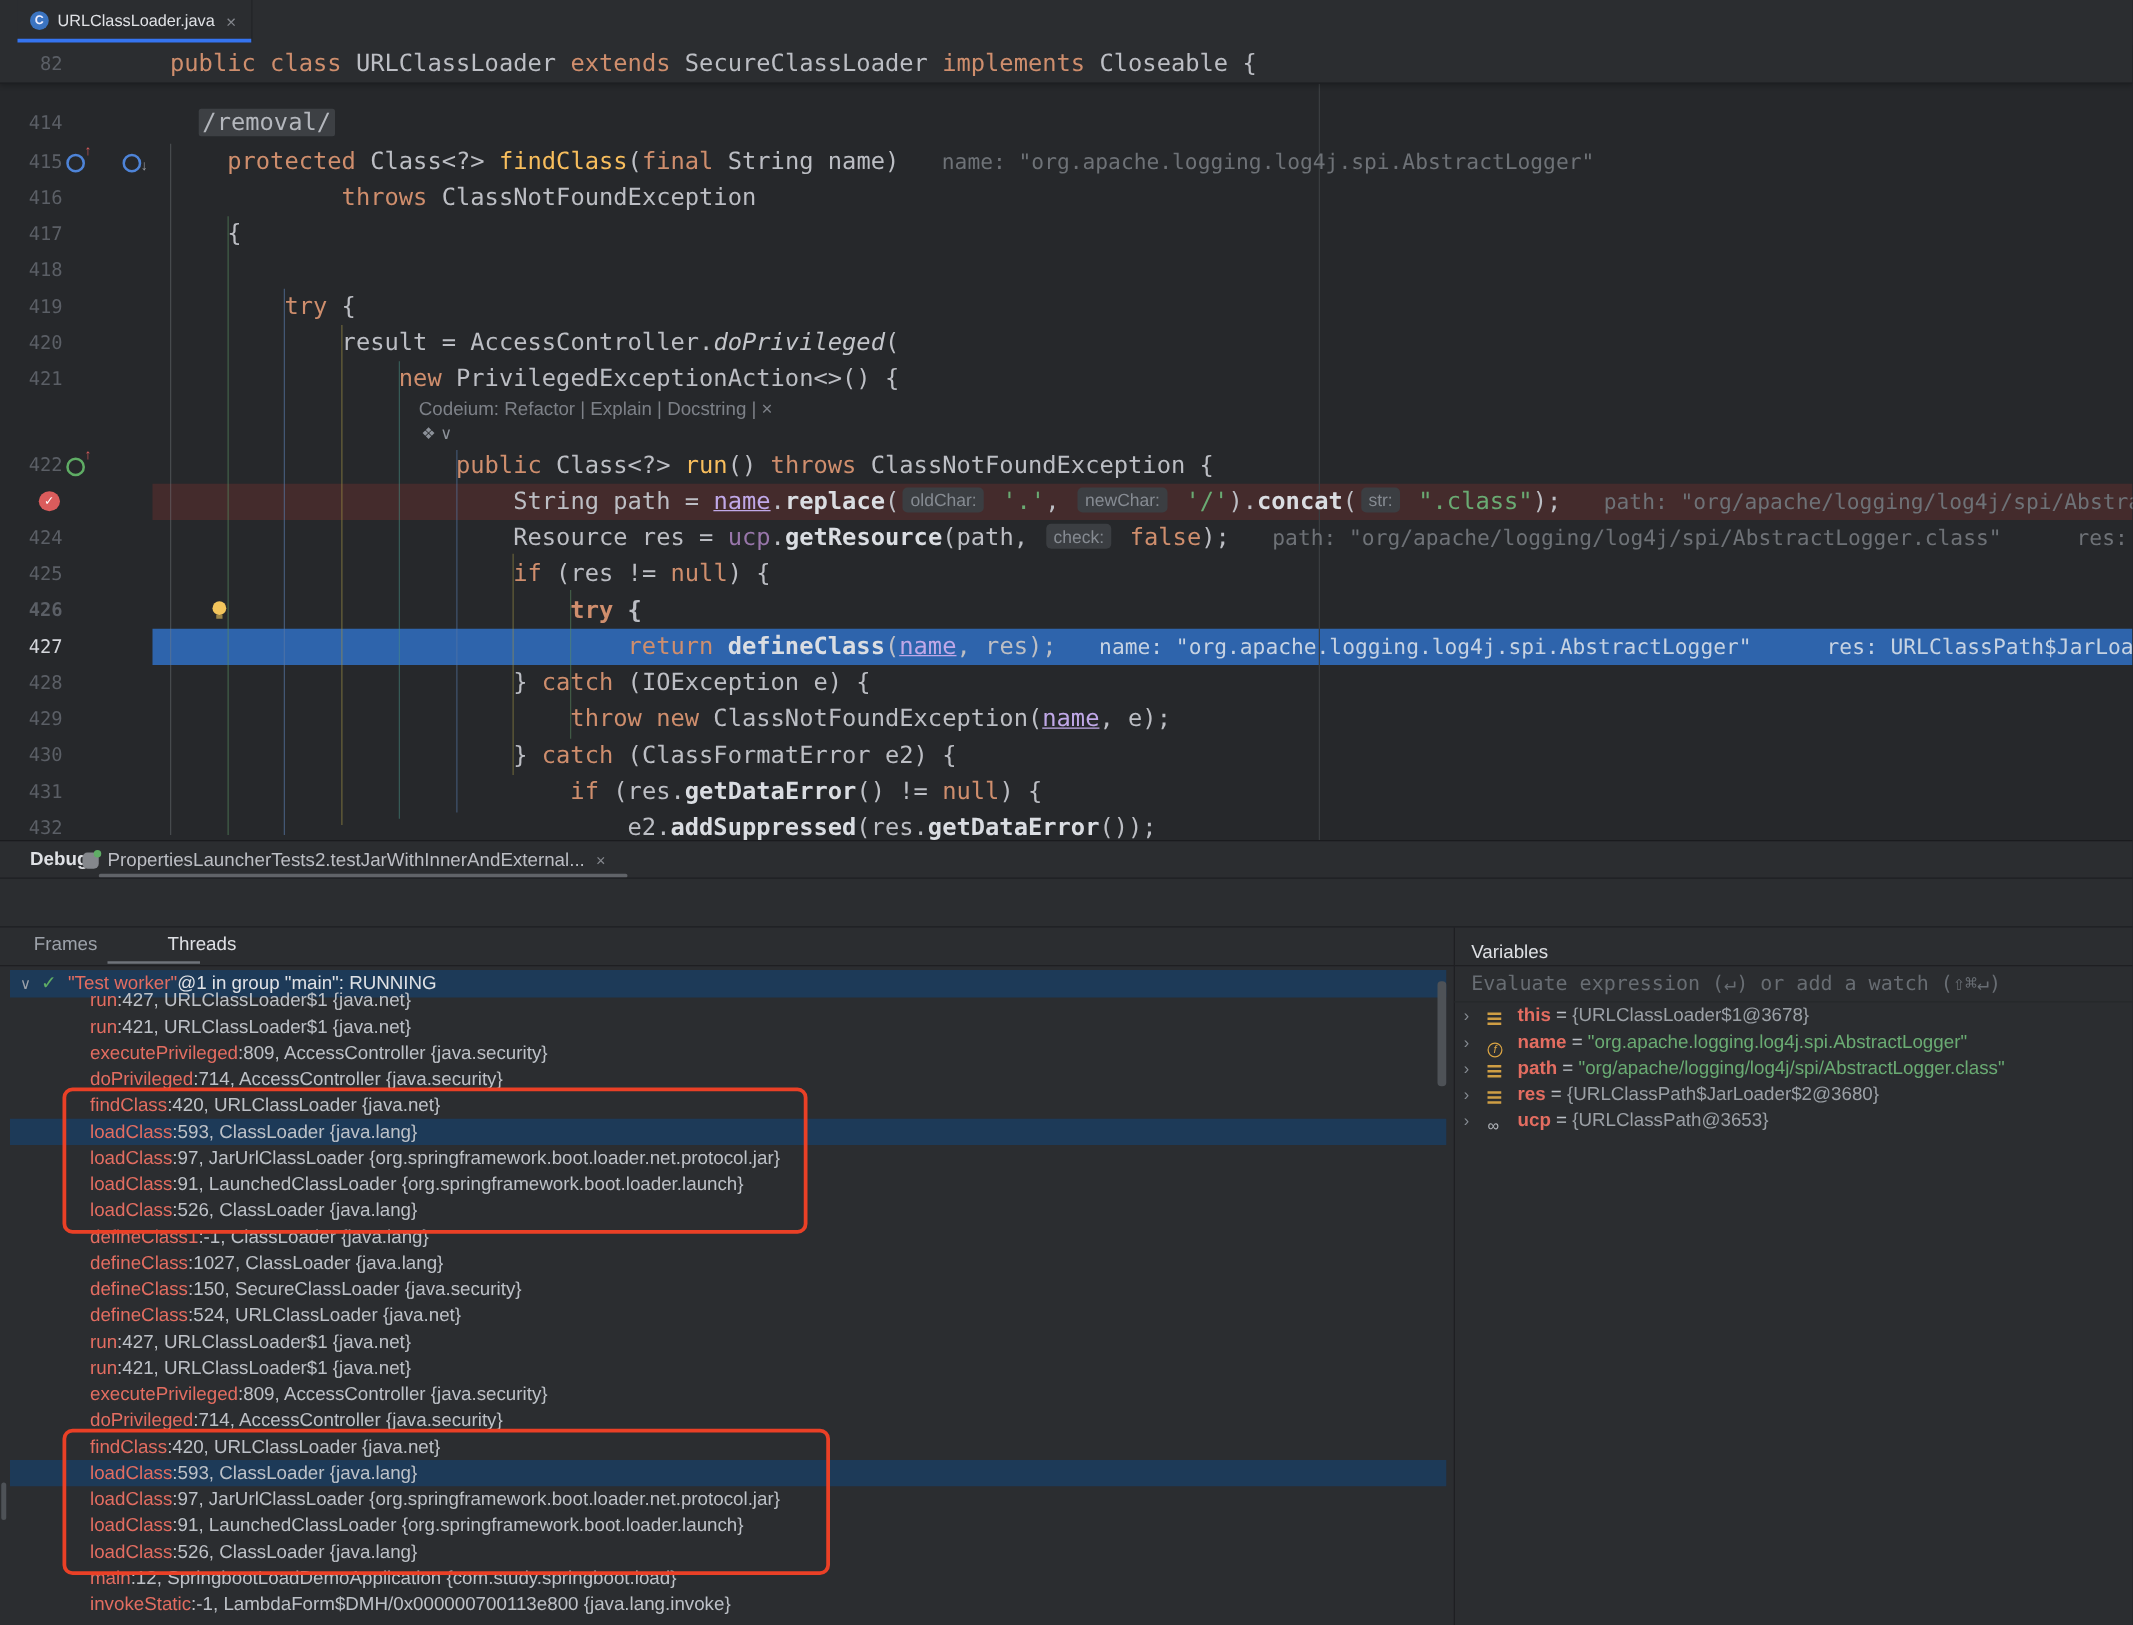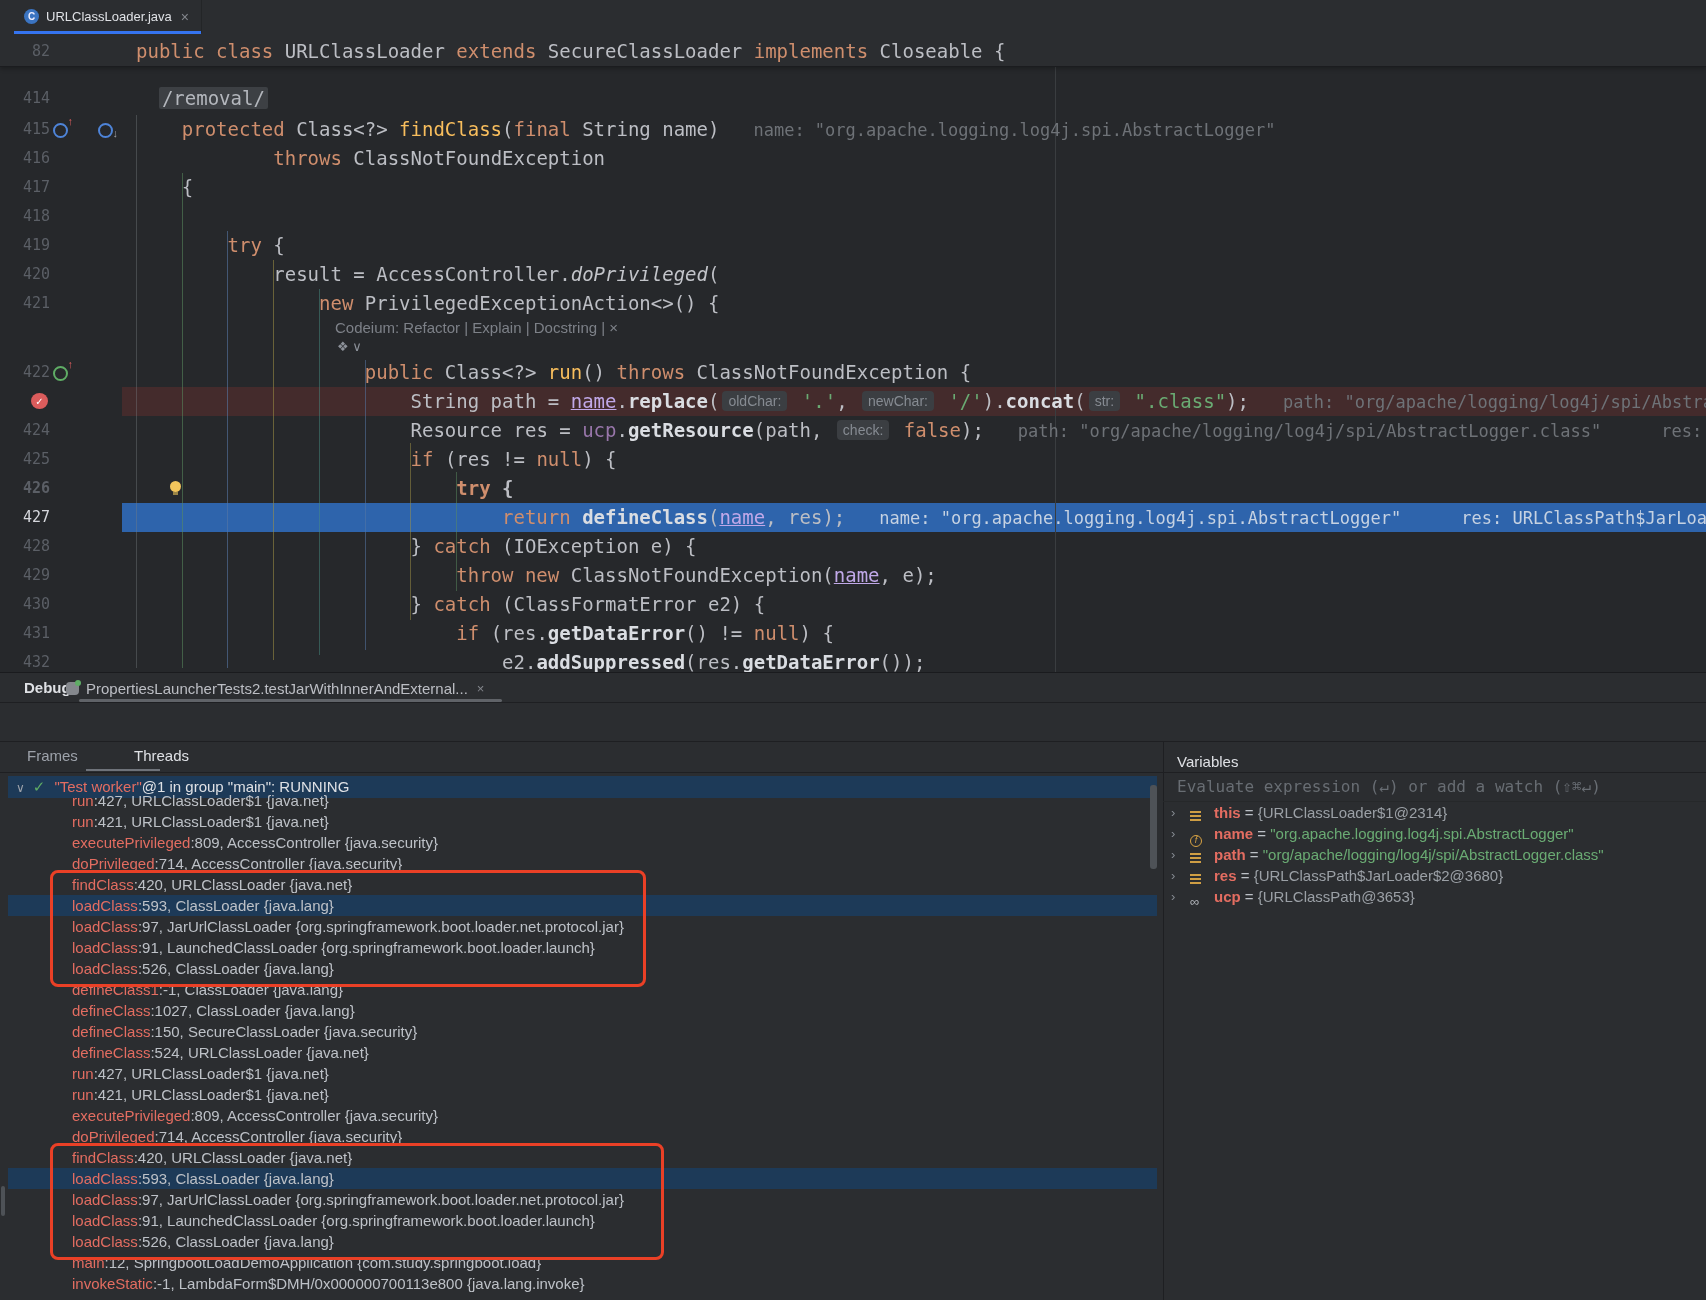--- a/index.html
+++ b/index.html
@@ -270,21 +270,21 @@
         <div class="redbox" style="left: 50px; top: 470px; width: 608px; height: 111px; border-color: rgb(234, 64, 38);"></div>
       </div>
 
     <div class="vline" style="left:1163px;top:69px;bottom:0;"></div>
     <div class="vhdr">Variables</div>
     <div class="evalrow">Evaluate expression (↵) or add a watch (⇧⌘↵)</div>
     <div id="vars">
         <div class="vrow" style="top: 129px;">
           <span class="chev">›</span>
           <span class="vic"><span class="ic-local"></span></span>
-          <span class="body"><span class="vname">this</span><span> = </span><span class="vref">{URLClassLoader$1@2314}</span></span>
+          <span class="body"><span class="vname">this</span><span> = </span><span class="vref">{URLClassLoader$1@3678}</span></span>
         </div>
         <div class="vrow" style="top: 150px;">
           <span class="chev">›</span>
           <span class="vic"><span class="ic-field">f</span></span>
           <span class="body"><span class="vname">name</span><span> = </span><span class="vstr">"org.apache.logging.log4j.spi.AbstractLogger"</span></span>
         </div>
         <div class="vrow" style="top: 171px;">
           <span class="chev">›</span>
           <span class="vic"><span class="ic-local"></span></span>
           <span class="body"><span class="vname">path</span><span> = </span><span class="vstr">"org/apache/logging/log4j/spi/AbstractLogger.class"</span></span>

